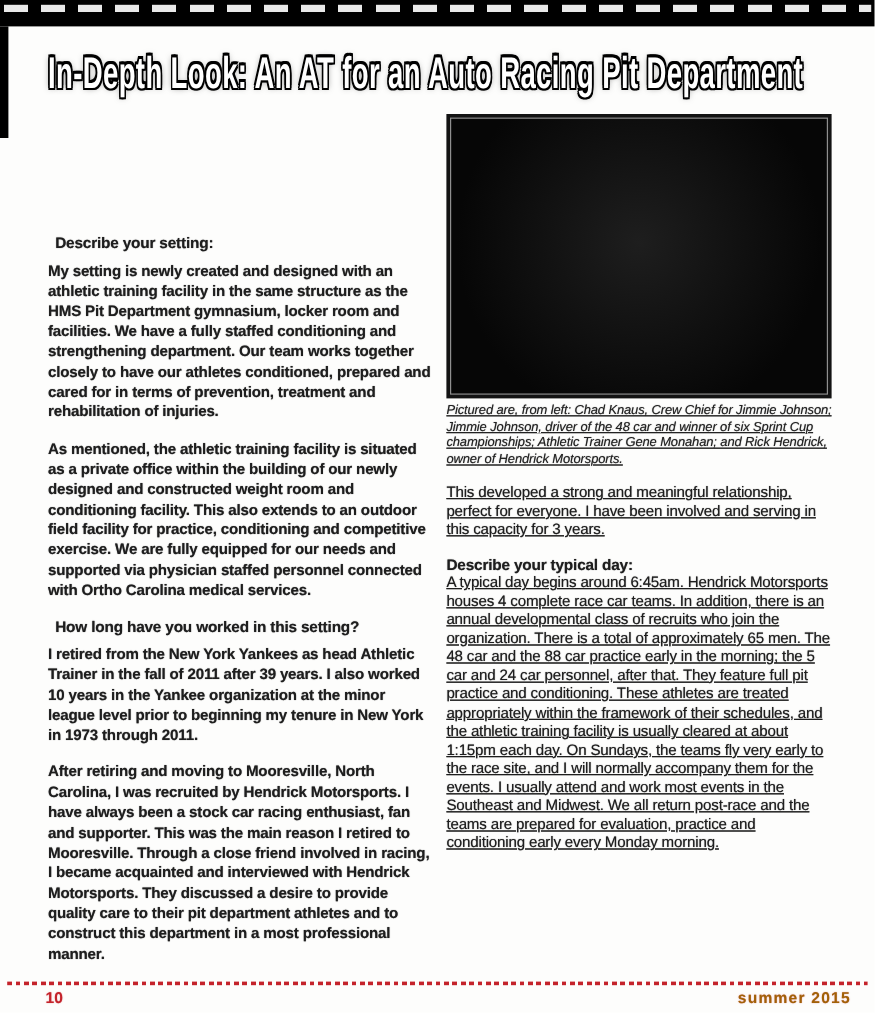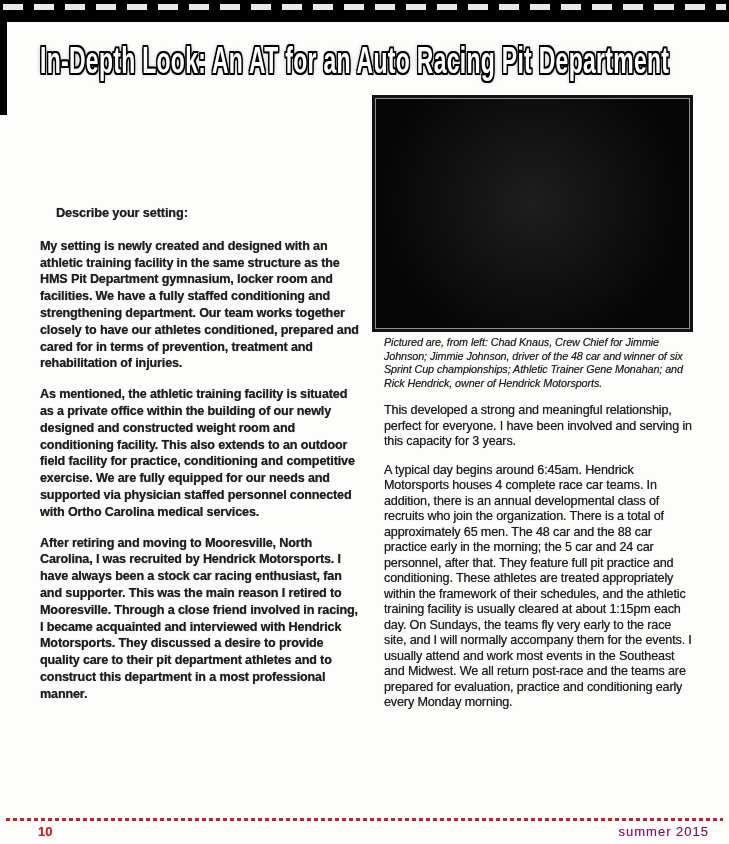--- a/index.html
+++ b/index.html
@@ -61,28 +61,28 @@
   .body-text {
     font-size: 12.6px; letter-spacing: -0.15px;
     color: #1e1e1e;
     text-shadow: 0 0 0.8px rgba(20,20,20,0.7);
   }
   .col-left {
     position: absolute; left: 40px; top: 189px; width: 322px;
     line-height: 16.8px;
   }
   .col-left p { margin: 0 0 14px 0; font-weight: bold; }
-  .col-left h3 { margin: 16px; font-size: 12.8px; font-weight: 700; }
+  .col-left h3 { margin: 6px; font-size: 12.8px; font-weight: 700; }
   .col-left h3.second { margin-top: 2px; }
 
   .col-right {
     position: absolute; left: 372px; top: 336px; width: 324px;
     line-height: 15.5px;
   }
-  .col-right p { margin: 0 0 13px 12px; }
+  .col-right p { margin: 0 0 13px 0; text-decoration: underline; }
   .col-right h3 { margin: 4px 0 0 0; font-size: 12.8px; font-weight: 700; }
 
   .caption {
     font-size: 10.8px; line-height: 13.6px;
     font-style: italic; letter-spacing: -0.1px;
     color: #232323;
     margin: 0 0 10px 0;
     text-shadow: 0 0 0.8px rgba(20,20,20,0.6);
   }
 
@@ -101,21 +101,21 @@
     background: repeating-linear-gradient(90deg, #c4232b 0 4px, transparent 4px 7px);
   }
   .footer-page {
     position: absolute; left: 38px; top: 824px;
     font-size: 13px; font-weight: 700; color: #c4232b;
     text-shadow: 0 0 1px rgba(196,35,43,0.6);
     text-align: right;
   }
   .footer-issue {
     position: absolute; right: 20px; top: 824px;
-    font-size: 13px; font-weight: 400; color: #701a75;
+    font-size: 13px; font-weight: 700; color: #a16207;
     letter-spacing: 1px;
     text-shadow: 0 0 1px rgba(196,35,43,0.6);
   }
 </style>
 </head>
 <body>
 
 <div class="page">
 
   <div class="top-band">
@@ -123,28 +123,31 @@
   </div>
   <div class="left-edge-artifact"></div>
 
   <div class="title">In-Depth Look: An AT for an Auto Racing Pit Department</div>
 
 
   <div class="col-left body-text">
     <h3>Describe your setting:</h3>
     <p>My setting is newly created and designed with an athletic training facility in the same structure as the HMS Pit Department gymnasium, locker room and facilities.  We have a fully staffed conditioning and strengthening department.  Our team works together closely to have our athletes conditioned, prepared and cared for in terms of prevention, treatment and rehabilitation of injuries.</p>
     <p>As mentioned, the athletic training facility is situated as a private office within the building of our newly designed and constructed weight room and conditioning facility.  This also extends to an outdoor field facility for practice, conditioning and competitive exercise.  We are fully equipped for our needs and supported via physician staffed personnel connected with Ortho Carolina medical services.</p>
+    <h3 class="second">How long have you worked in this setting?</h3>
+    <p>I retired from the New York Yankees as head Athletic Trainer in the fall of 2011 after 39 years.  I also worked 10 years in the Yankee organization at the minor league level prior to beginning my tenure in New York in 1973 through 2011.</p>
     <p>After retiring and moving to Mooresville, North Carolina, I was recruited by Hendrick Motorsports.  I have always been a stock car racing enthusiast, fan and supporter.  This was the main reason I retired to Mooresville.  Through a close friend involved in racing, I became acquainted and interviewed with Hendrick Motorsports.  They discussed a desire to provide quality care to their pit department athletes and to construct this department in a most professional manner.</p>
   </div>
 
   <div class="photo"></div>
 
   <div class="col-right body-text">
     <p class="caption">Pictured are, from left: Chad Knaus, Crew Chief for Jimmie Johnson; Jimmie Johnson, driver of the 48 car and winner of six Sprint Cup championships; Athletic Trainer Gene Monahan; and Rick Hendrick, owner of Hendrick Motorsports.</p>
     <p>This developed a strong and meaningful relationship, perfect for everyone.  I have been involved and serving in this capacity for 3 years.</p>
+    <h3>Describe your typical day:</h3>
     <p>A typical day begins around 6:45am.  Hendrick Motorsports houses 4 complete race car teams.  In addition, there is an annual developmental class of recruits who join the organization.  There is a total of approximately 65 men.  The 48 car and the 88 car practice early in the morning; the 5 car and 24 car personnel, after that.  They feature full pit practice and conditioning.  These athletes are treated appropriately within the framework of their schedules, and the athletic training facility is usually cleared at about 1:15pm each day.  On Sundays, the teams fly very early to the race site, and I will normally accompany them for the events.  I usually attend and work most events in the Southeast and Midwest.  We all return post-race and the teams are prepared for evaluation, practice and conditioning early every Monday morning.</p>
   </div>
 
   <div class="footer-line"></div>
   <div class="footer-page">10</div>
   <div class="footer-issue">summer 2015</div>
 
 </div>
 
 </body></html>

